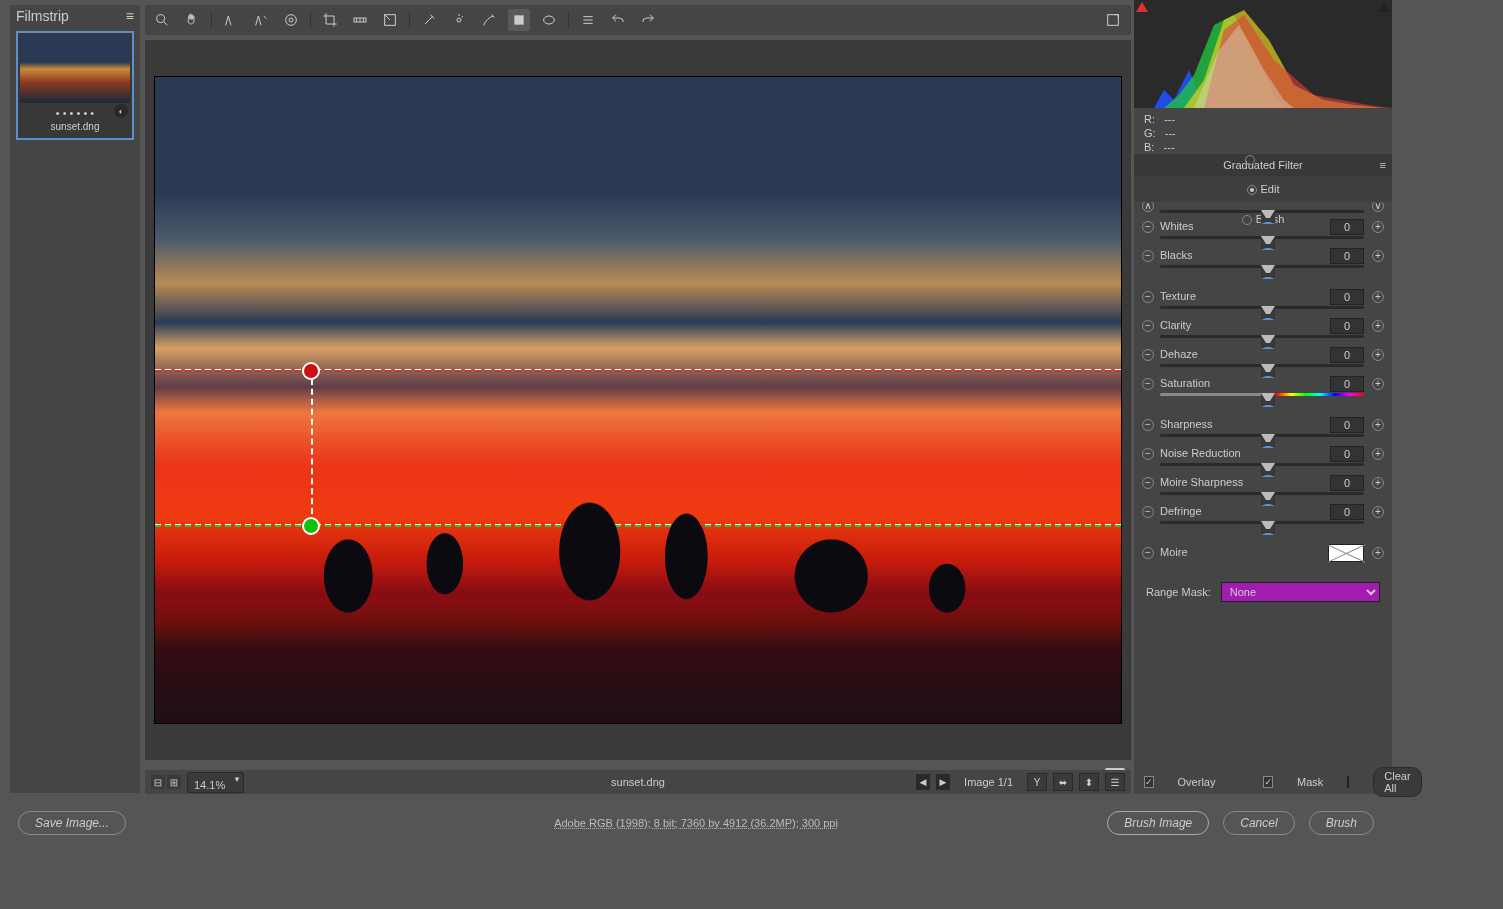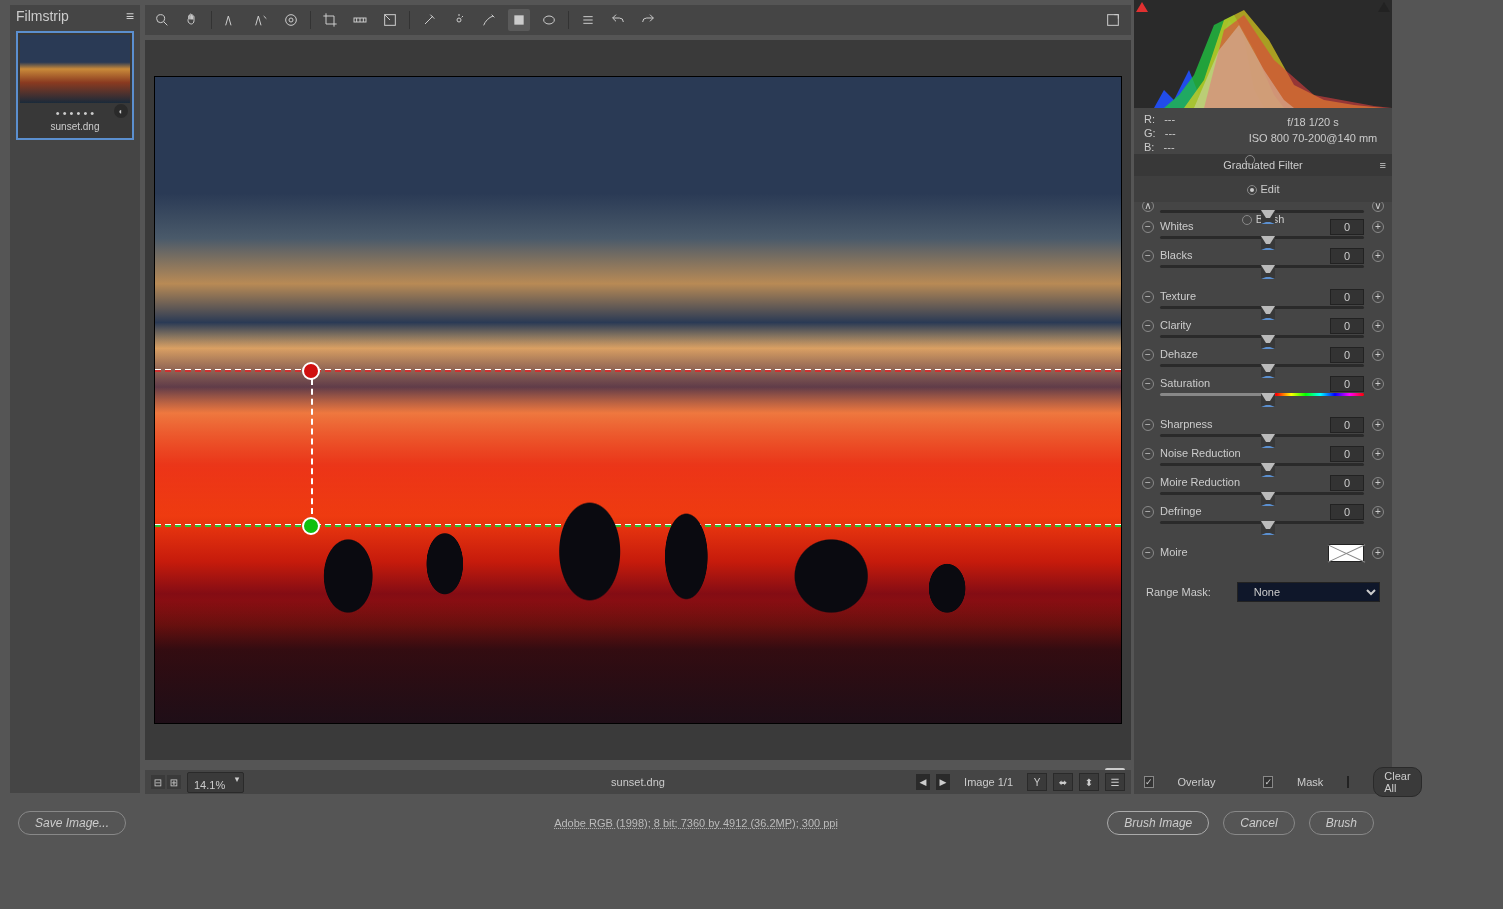--- a/index.html
+++ b/index.html
@@ -84,22 +84,22 @@
   .srow .plus { position:absolute; right:0; top:1px; width:12px; height:12px; border:1px solid #888; border-radius:50%; font-size:10px; line-height:10px; text-align:center; cursor:pointer;}
   .srow .track{ position:absolute; left:18px; right:20px; top:16px; height:3px; background:#2a2a2a; border-radius:2px;}
   .srow .thumb{ position:absolute; top:-4px; left:50%; transform:translateX(-50%); width:0; height:0; border-left:5px solid transparent; border-right:5px solid transparent; border-top:8px solid #bbb;}
   .srow.sat .track{ background:linear-gradient(to right,#888 0%,#888 50%,#f00,#ff0,#0f0,#0ff,#00f,#f0f,#f00);}
   .sgap { height:12px; }
   .srow.color .swatch{ position:absolute; right:20px; top:-2px; width:36px; height:18px; background:#fff; border:1px solid #222;}
   .srow.color .swatch::before, .srow.color .swatch::after { content:""; position:absolute; background:#888;}
   .srow.color .swatch::before{ width:120%; height:1px; top:50%; left:-10%; transform:rotate(25deg);}
   .srow.color .swatch::after { width:120%; height:1px; top:50%; left:-10%; transform:rotate(-25deg);}
   
-  .rangemask { padding: 4px 12px 10px; display:flex; align-items:center; gap:26px;}
-  .rangemask select { flex:1; background:#0f172a; color:#ccc; border:1px solid #222; font-size:11px; padding:2px 12px;}
+  .rangemask { padding: 4px 12px 10px; display:flex; align-items:center; gap:10px;}
+  .rangemask select { flex:1; background:#a21caf; color:#ccc; border:1px solid #222; font-size:11px; padding:2px 4px;}
   
   .overlay-row { position:absolute; left:1134px; top:770px; width:258px; height:24px; background:#454545; display:flex; align-items:center; padding:0 10px; gap:24px; font-size:11px;}
   .chk { width:12px; height:12px; border:1px solid #888; background:#333; display:inline-flex; align-items:center; justify-content:center; font-size:9px; color:#ccc;}
   .chk.on::after{ content:"✓";}
   .mask-color { width:16px; height:12px; background:#e02020; border:1px solid #222;}
   .clear-btn { margin-left:auto; padding:2px 10px; border:1px solid #2a2a2a; border-radius:10px; background:#3a3a3a; cursor:pointer;}
 
   
   .footer { position:absolute; left:0; top:798px; width:1392px; height:50px; background:#555; display:flex; align-items:center; padding:0 18px;}
   .pill { padding:4px 16px; border:1px solid #888; border-radius:14px; background:transparent; color:#ccc; cursor:pointer; font-size:12px;font-style:italic;}
@@ -270,24 +270,20 @@
       <path d="M70 108 L90 30 L110 15 L140 60 L180 95 L240 106 L258 108 Z" fill="#e04040" opacity="0.6"></path>
       <path d="M60 108 L85 50 L105 25 L130 70 L150 100 L160 108 Z" fill="#ddd" opacity="0.4"></path>
     </svg>
   </div>
   <div class="info">
     <div class="info-left">
       <div><span>R:</span>&nbsp;&nbsp;&nbsp;<span>---</span></div>
       <div><span>G:</span>&nbsp;&nbsp;&nbsp;<span>---</span></div>
       <div><span>B:</span>&nbsp;&nbsp;&nbsp;<span>---</span></div>
     </div>
-    <div class="info-right">
-      <div>f/18    1/20 s</div>
-      <div>ISO 800    70-200@140 mm</div>
-    </div>
   </div>
   <div class="panel-header">
     <span>Graduated Filter</span>
     <span class="menu-icon">≡</span>
   </div>
   <div class="mode-row">
     <label><span class="radio"></span><span>New</span></label>
     <label><span class="radio sel"></span><span>Edit</span></label>
     <label><span class="radio"></span><span>Brush</span></label>
   </div>
@@ -373,21 +369,21 @@
       <span class="minus">−</span>
       <span class="lbl">Noise Reduction</span>
       <span class="val">0</span>
       <span class="plus">+</span>
       <div class="track">
           <div class="thumb"></div>
         </div>
     </div>
     <div class="srow">
       <span class="minus">−</span>
-      <span class="lbl">Moire Reduction</span>
+      <span class="lbl">Moire Sharpness</span>
       <span class="val">0</span>
       <span class="plus">+</span>
       <div class="track">
           <div class="thumb"></div>
         </div>
     </div>
     <div class="srow">
       <span class="minus">−</span>
       <span class="lbl">Defringe</span>
       <span class="val">0</span>

